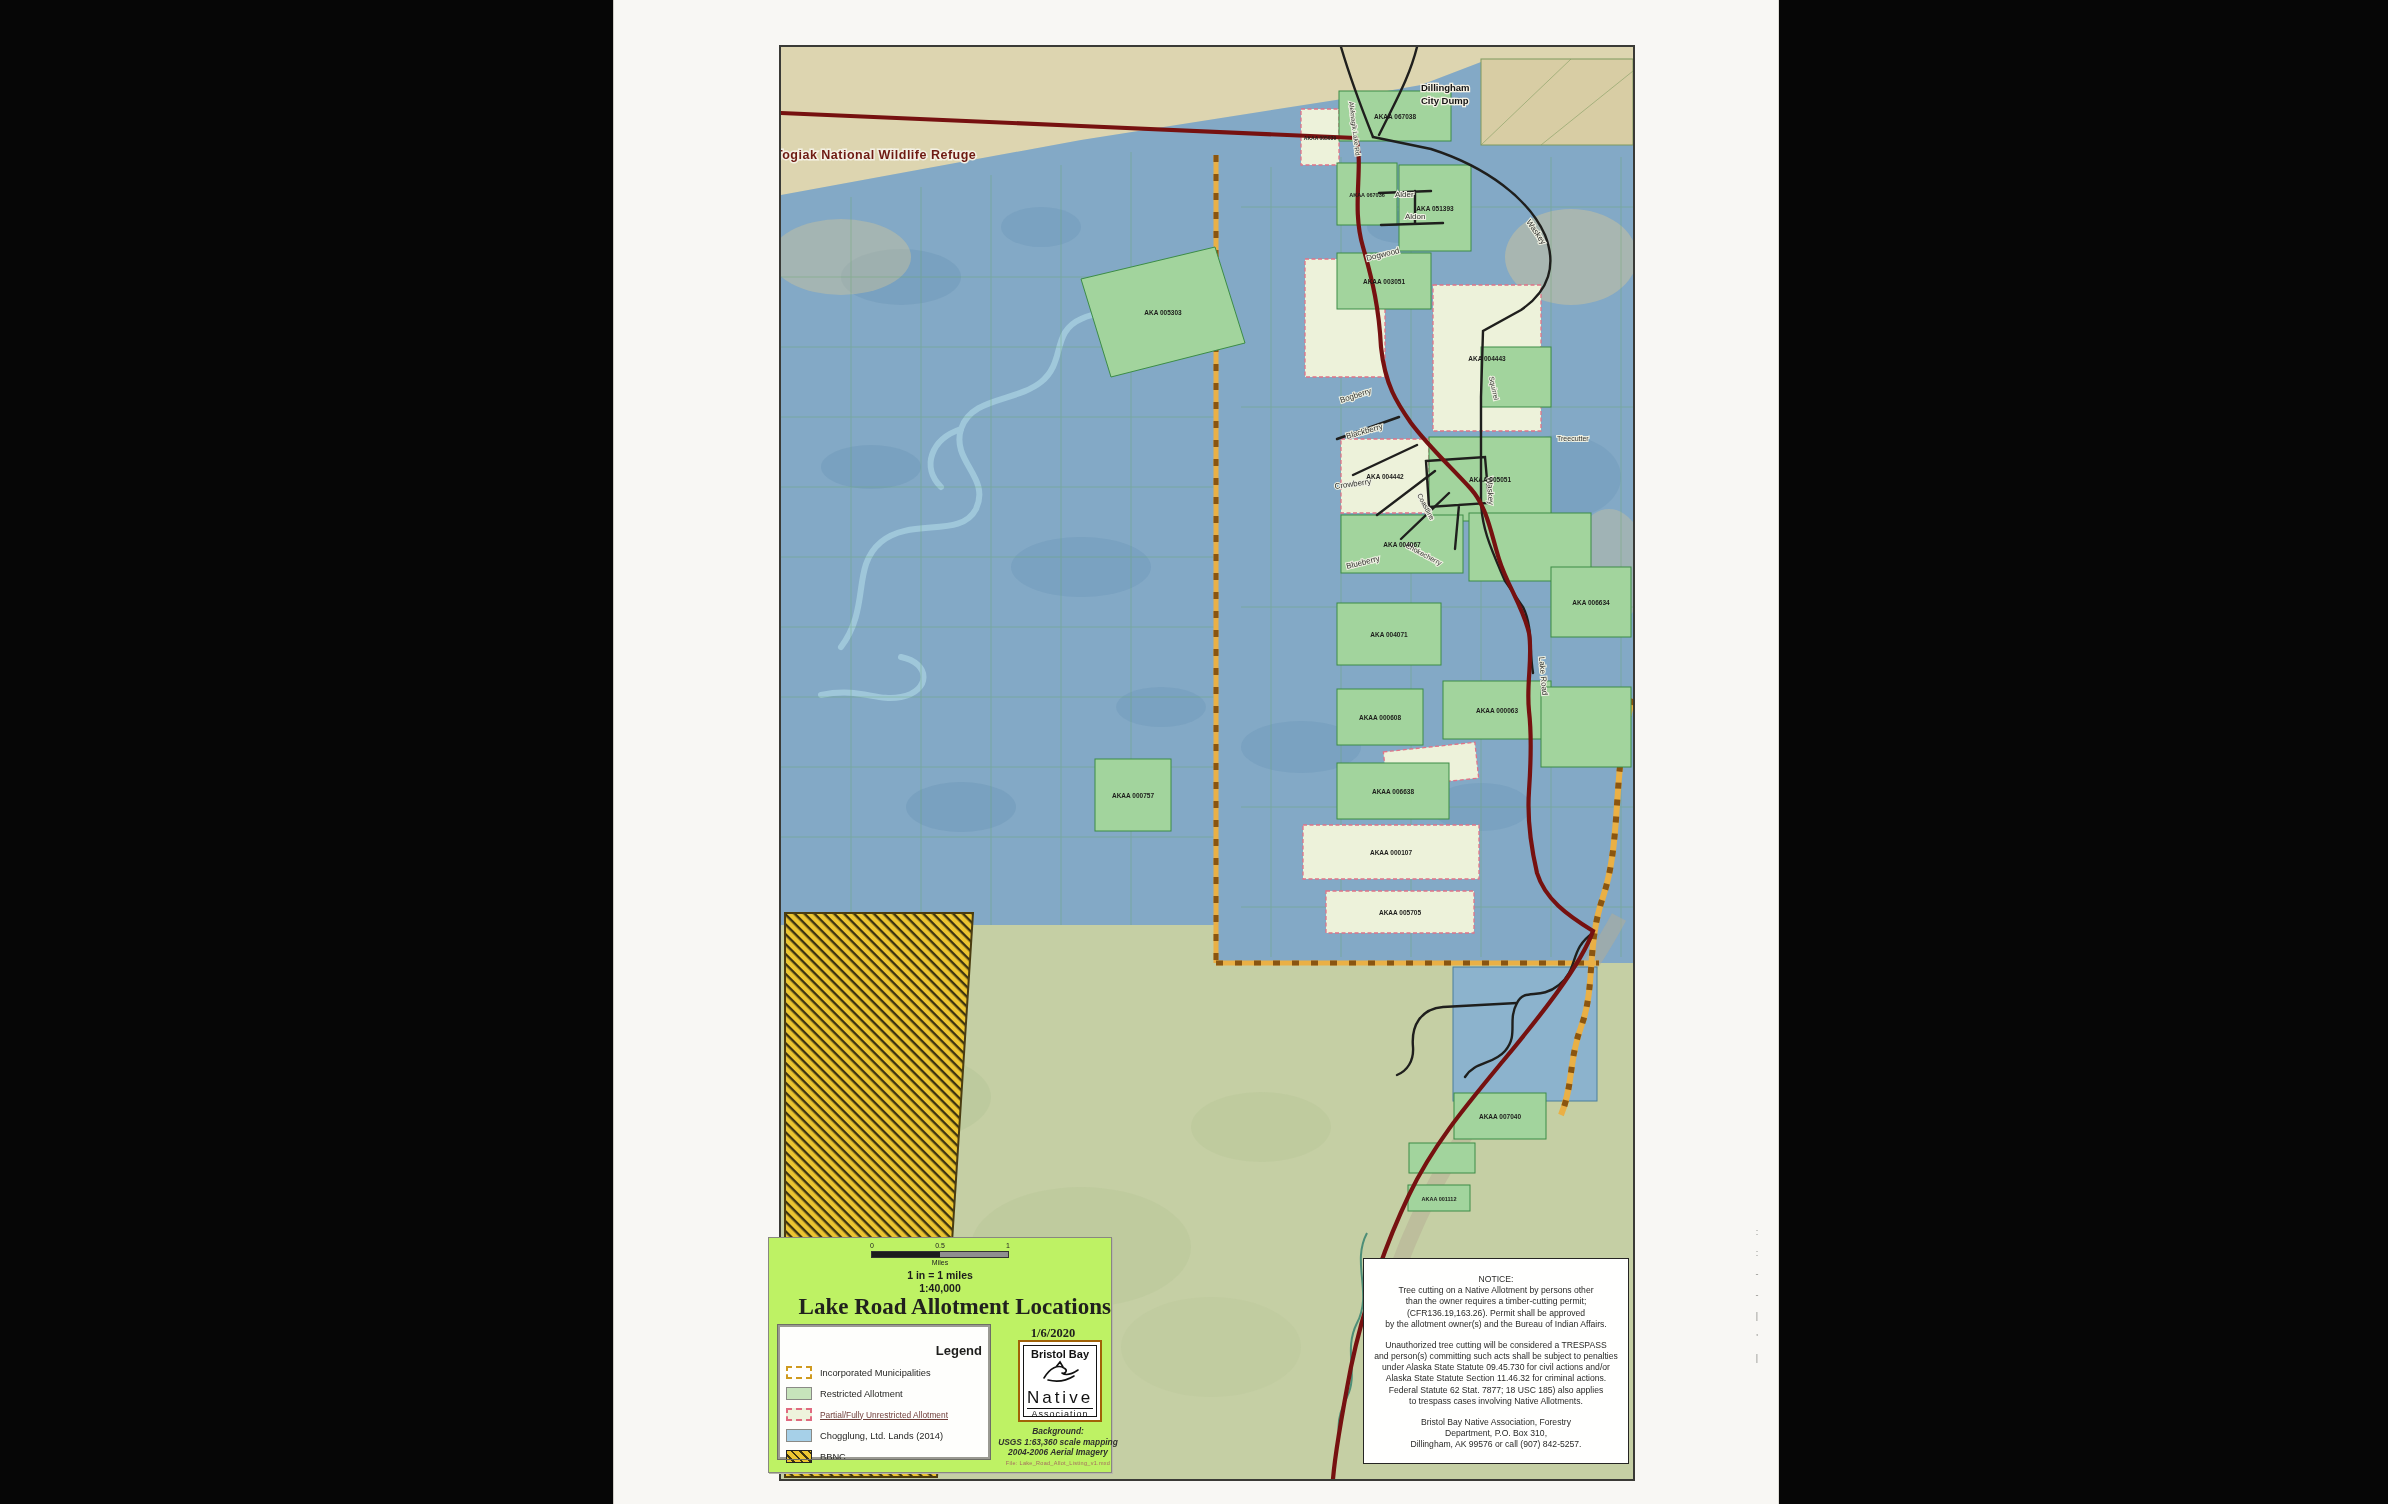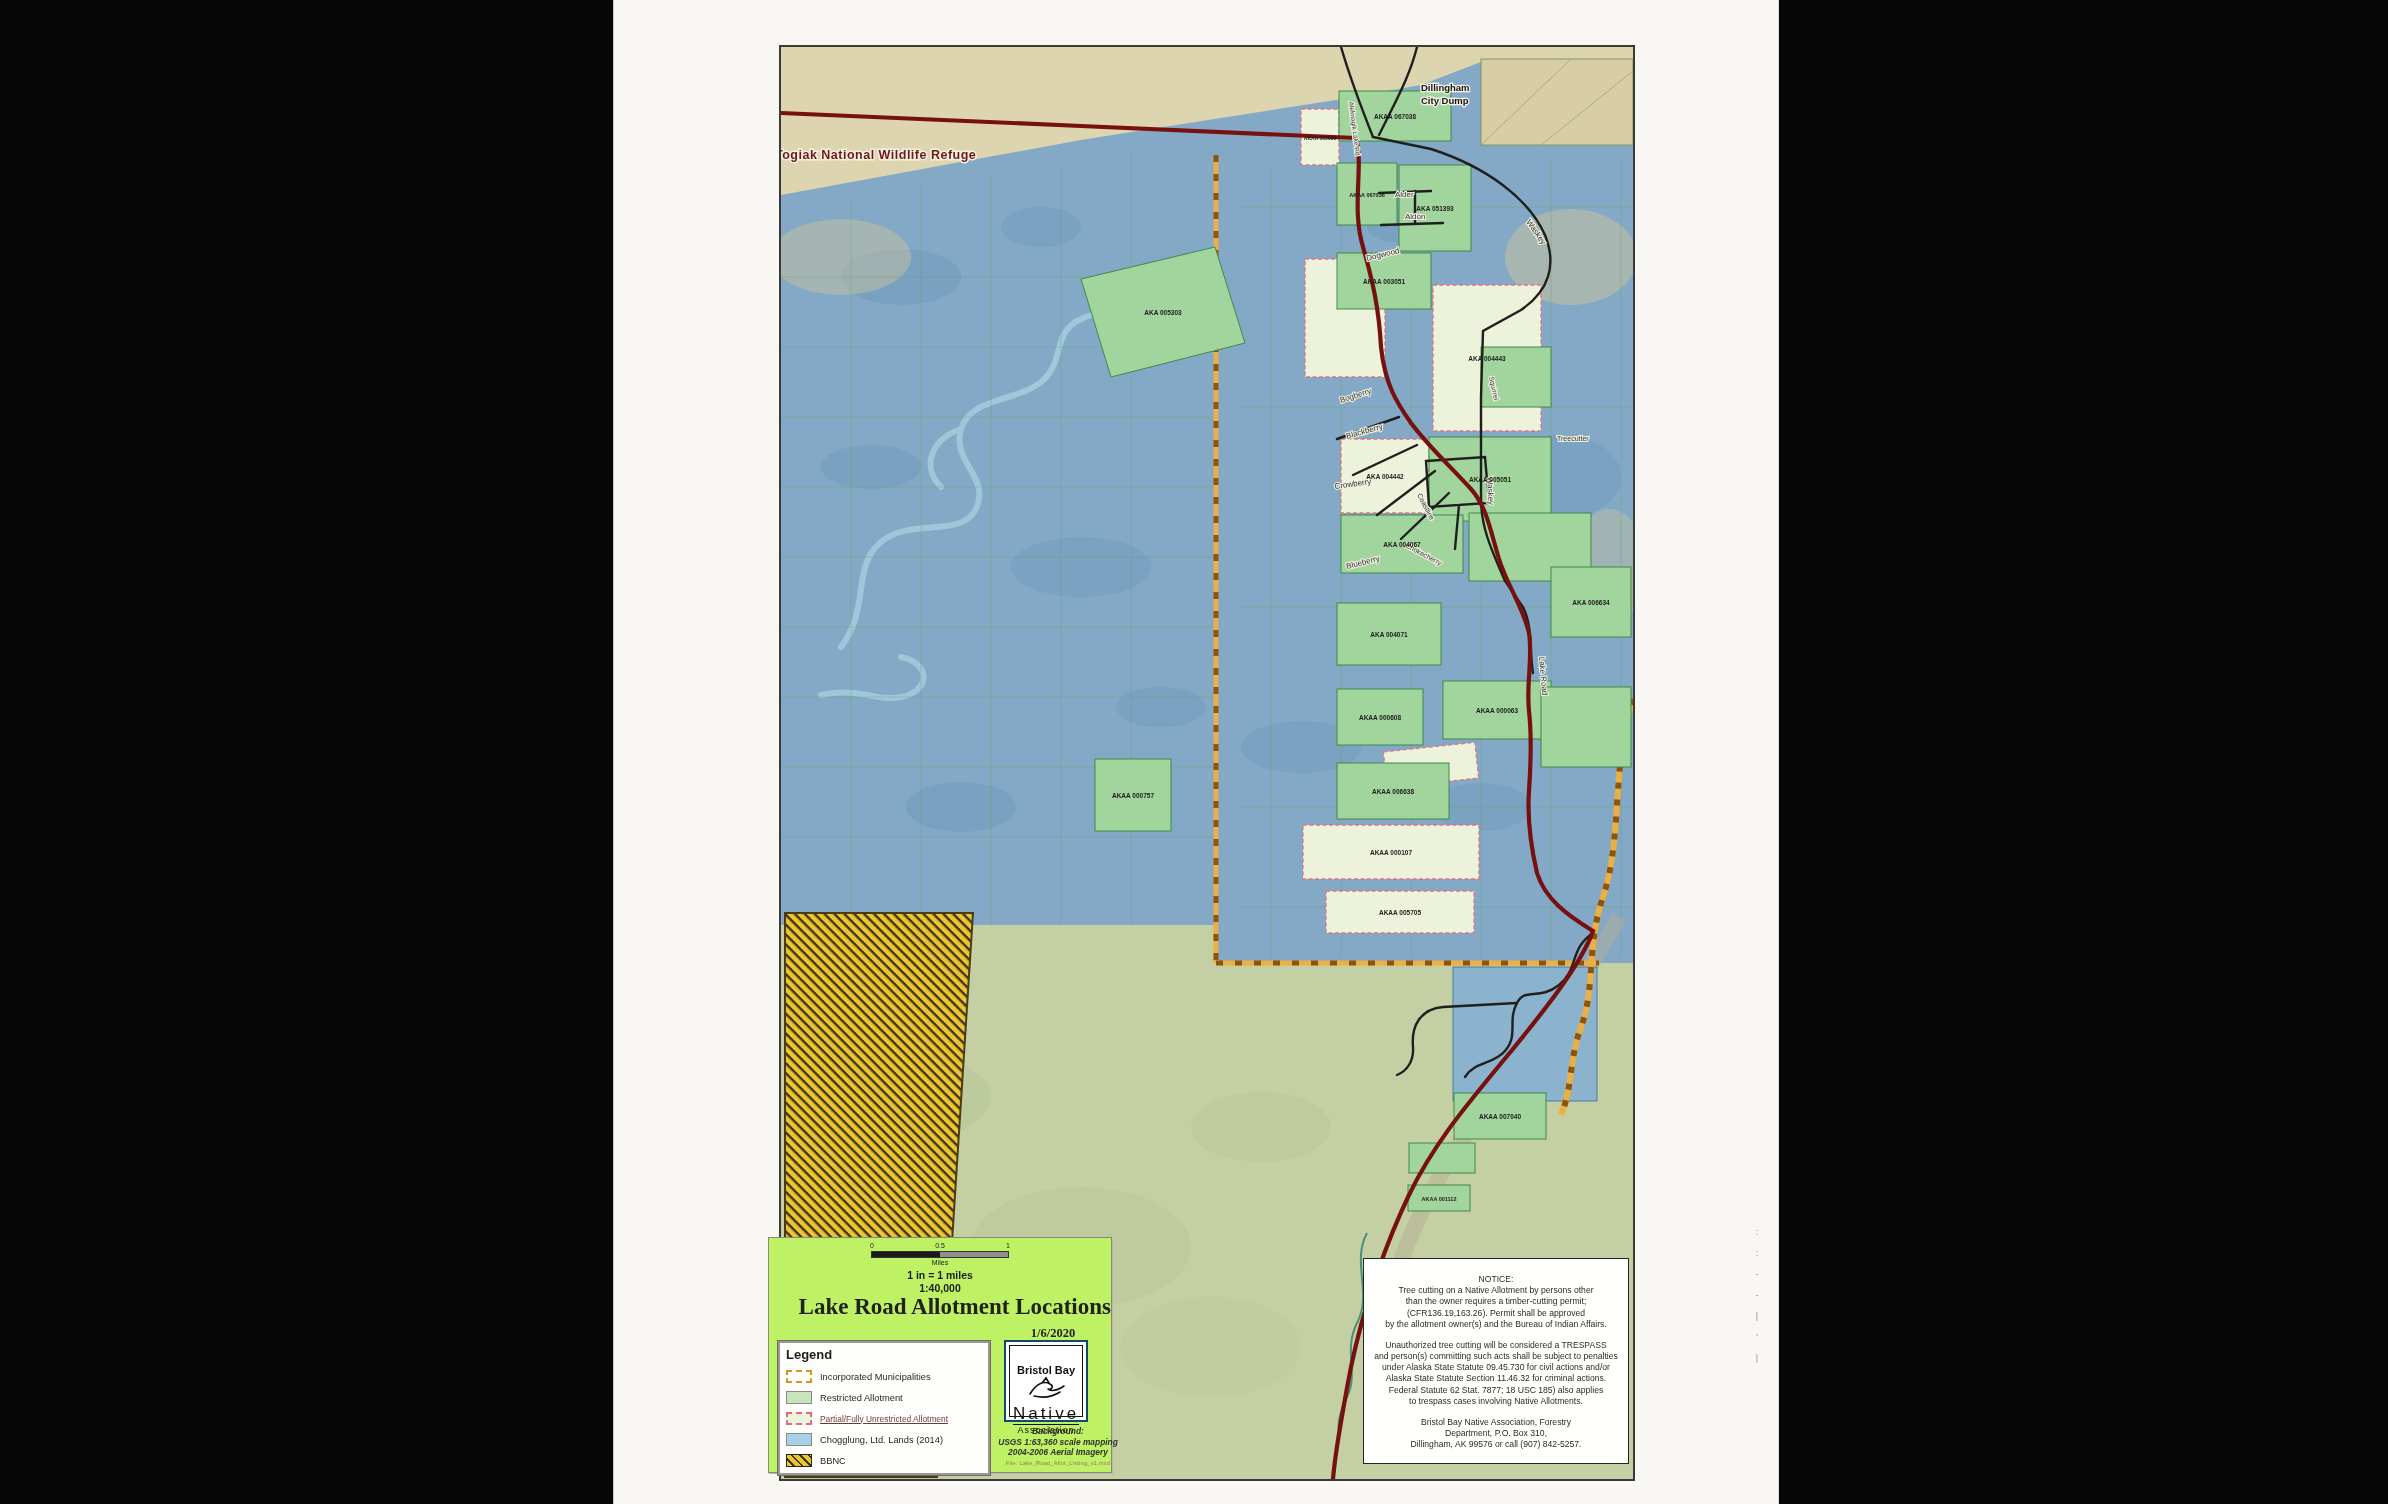--- a/index.html
+++ b/index.html
@@ -21,36 +21,36 @@
   .scale-bar{width:136px;height:5px;margin:1px auto 0;display:flex;border:1px solid #333;}
   .scale-bar .seg1{width:50%;background:#1c1c1c;} .scale-bar .seg2{width:50%;background:#8f8f8f;}
   .scale-unit{font-size:7px;color:#222;margin-top:1px;}
   .scale-equiv{font-size:10.5px;color:#1d1d1d;margin-top:3px;font-weight:bold;}
   .scale-ratio{font-size:10.5px;color:#1d1d1d;margin-top:1px;font-weight:bold;}
   .map-title{position:absolute;left:0;top:56px;width:100%;text-align:right;
              font-family:"Liberation Serif",serif;font-weight:bold;font-size:23px;color:#21211e;}
   .map-date{position:absolute;left:236px;top:88px;width:96px;text-align:center;
             font-family:"Liberation Serif",serif;font-weight:bold;font-size:12.5px;color:#21211e;}
   
-  .legend-box{position:absolute;left:9px;top:103px;width:212px;height:134px;background:#fefefc;
-              border:2px solid #9a9a92;outline:1px solid #6e6e66;padding:4px 6px;box-sizing:border-box;}
+  .legend-box{position:absolute;left:9px;top:87px;width:212px;height:134px;background:#fefefc;
+              border:2px solid #9a9a92;outline:1px solid #6e6e66;padding:16px 6px;box-sizing:border-box;text-align:right;}
   .legend-heading{font-size:13px;font-weight:bold;color:#1e1e1c;margin-bottom:4px;}
   .legend-item{display:flex;align-items:center;height:21px;}
   .legend-swatch{width:26px;height:13px;margin-right:8px;box-sizing:border-box;flex:0 0 auto;}
   .sw-inc{background:#fff;border:2px dashed #cf9a1e;}
   .sw-res{background:#c7e4bb;border:1px solid #8a8a85;}
   .sw-unres{background:#eef3dc;border:2px dashed #e06a80;}
   .sw-chog{background:#a6d0e8;border:1px solid #8a8a85;}
   .sw-bbnc{background:repeating-linear-gradient(45deg,#ecc531 0 4px,#3d3410 4px 6px);border:1.5px solid #222;}
   .legend-label{font-size:9.3px;color:#262624;white-space:nowrap;}
   .legend-label.small{font-size:8.4px;color:#6e3c38;text-decoration:underline;}
   
-  .logo-box{position:absolute;left:235px;top:102px;width:84px;height:82px;border:2px solid #0c4a6e;
+  .logo-box{position:absolute;left:249px;top:102px;width:84px;height:82px;border:2px solid #a16207;
             outline:1px solid #141414;outline-offset:-6px;background:#fff;text-align:center;
-            box-sizing:border-box;padding-top:22px;}
+            box-sizing:border-box;padding-top:6px;}
   .logo-l1{font-size:11px;font-weight:bold;color:#111;}
   .logo-bird{height:26px;}
   .logo-l2{font-size:17px;font-weight:normal;letter-spacing:3px;color:#111;margin-top:-2px;}
   .logo-l3{font-size:9px;letter-spacing:1px;color:#111;border-top:1px solid #111;margin:0 7px;}
   .background-note{position:absolute;left:210px;top:188px;width:158px;text-align:center;
                    font-size:8.4px;font-weight:bold;color:#30302e;white-space:pre-line;line-height:1.25;font-style:italic;}
   .file-note{position:absolute;left:210px;top:222px;width:158px;text-align:center;
              font-size:5.5px;color:#a5695e;letter-spacing:.3px;}
 
   

